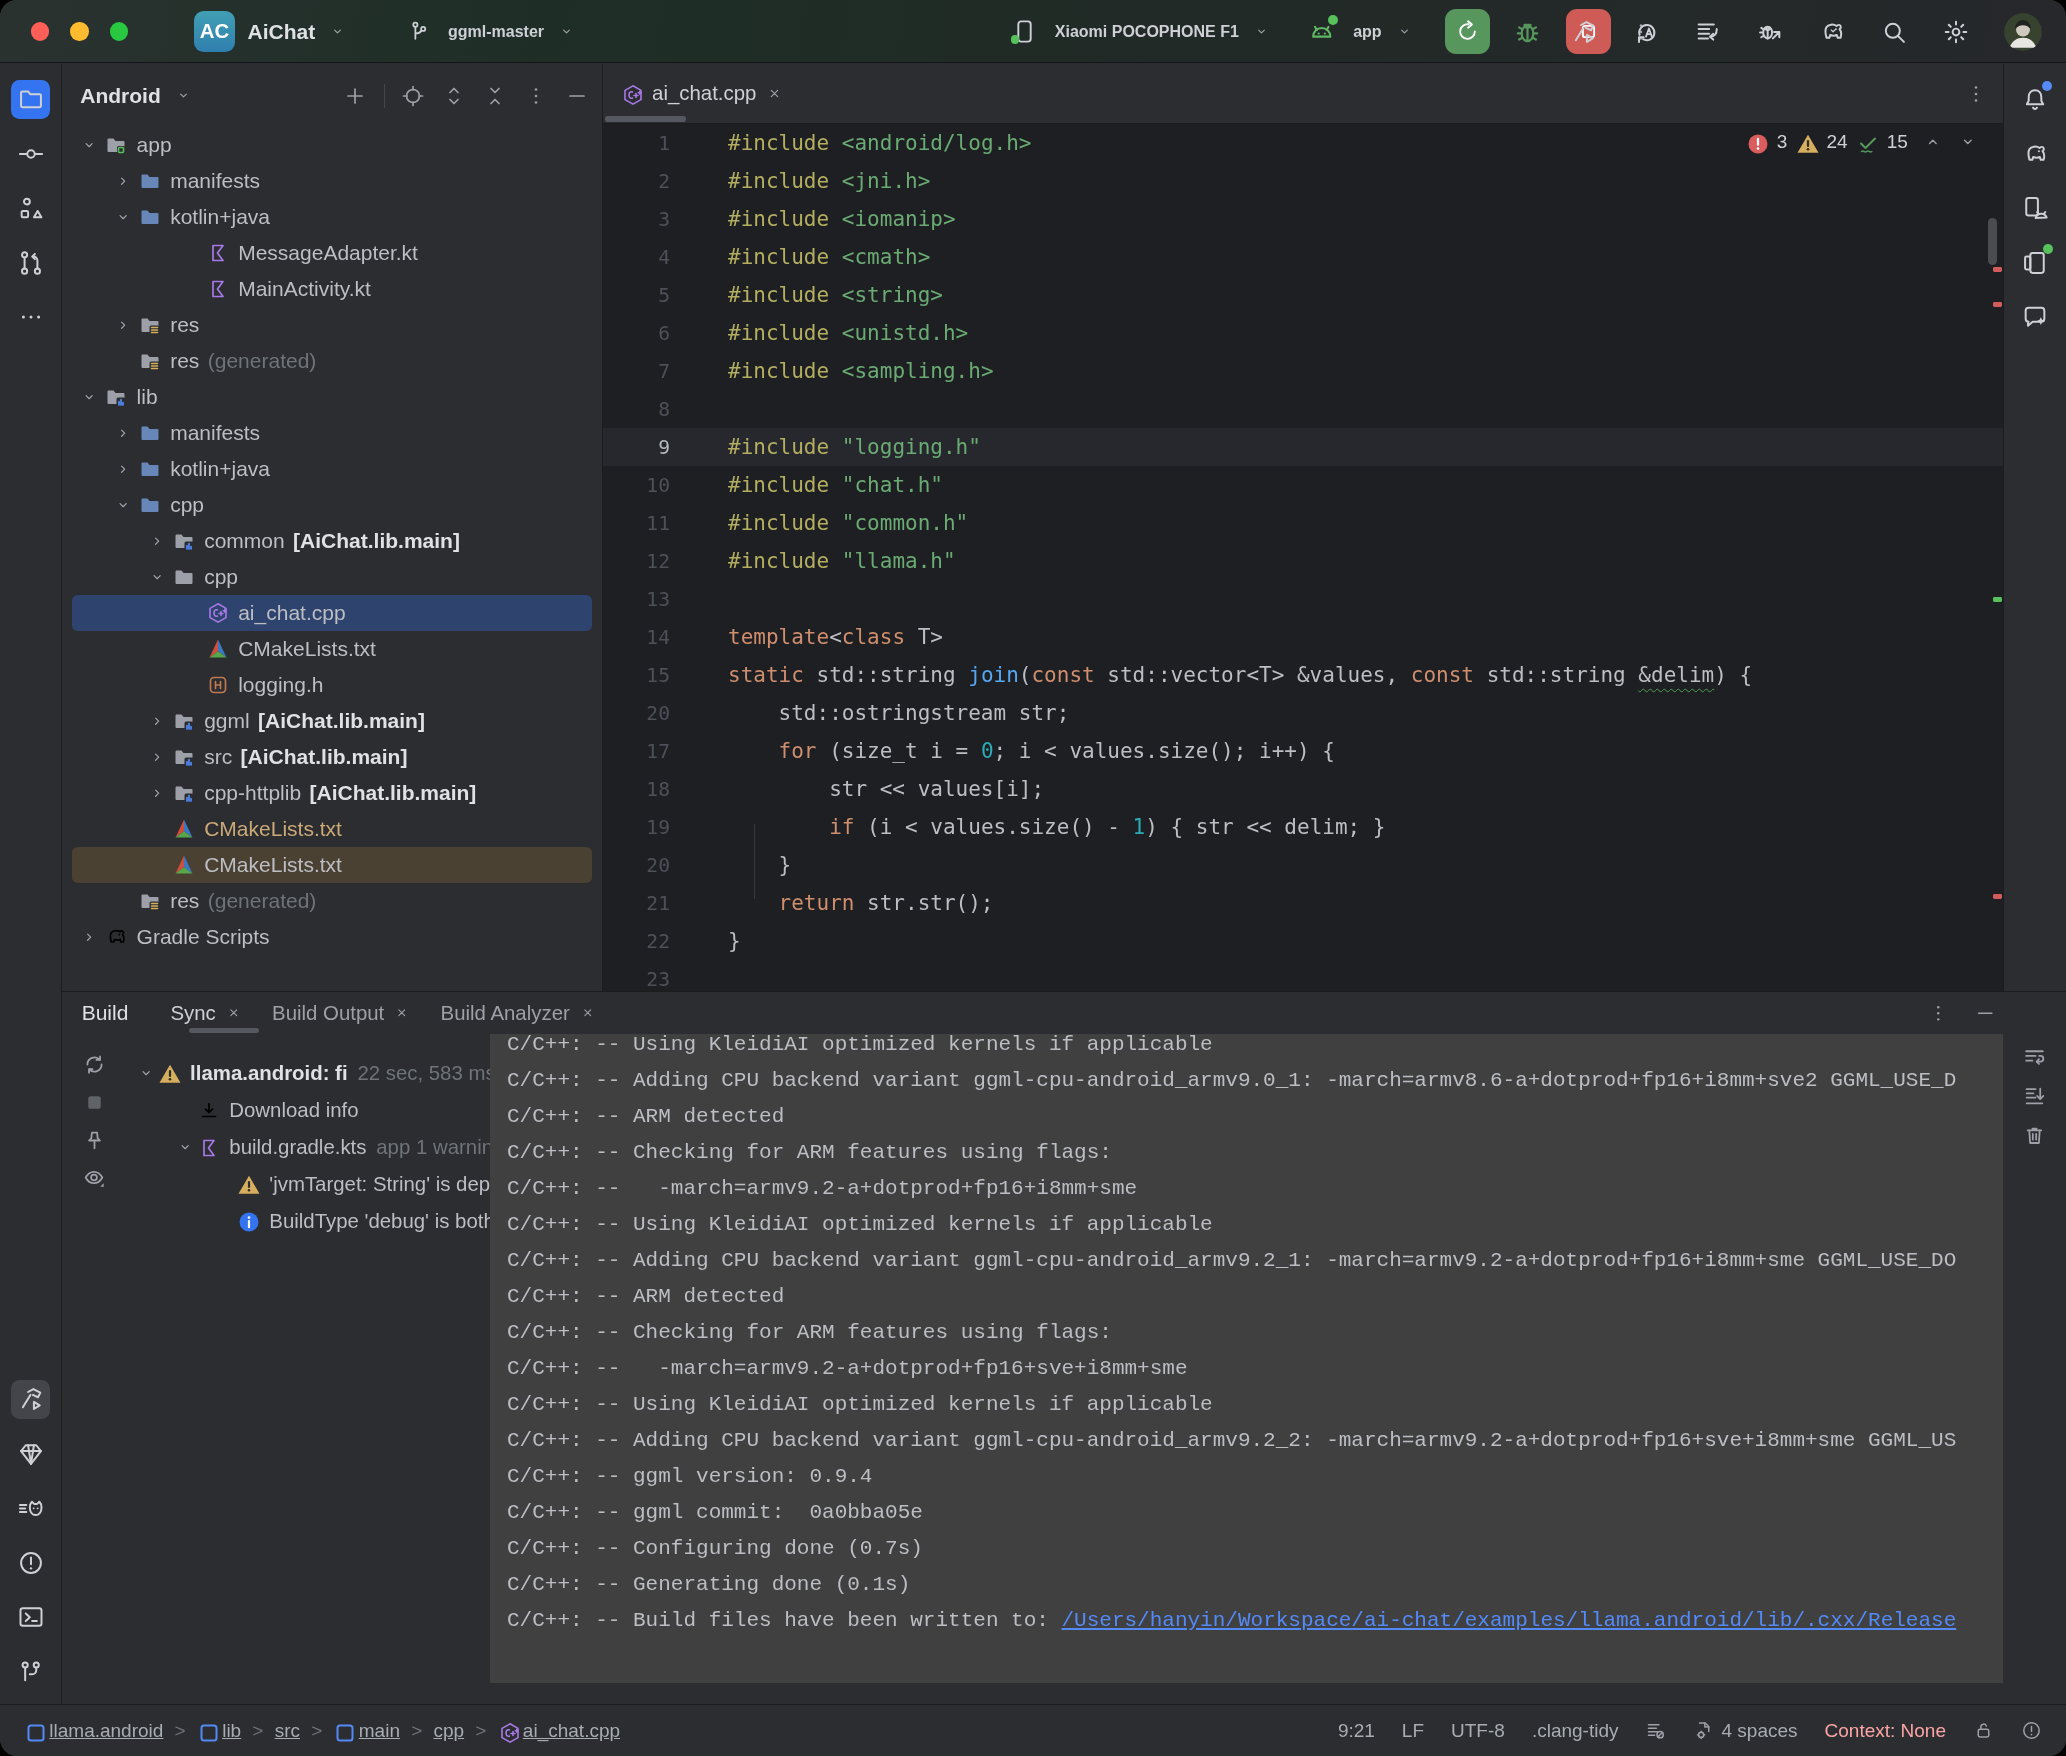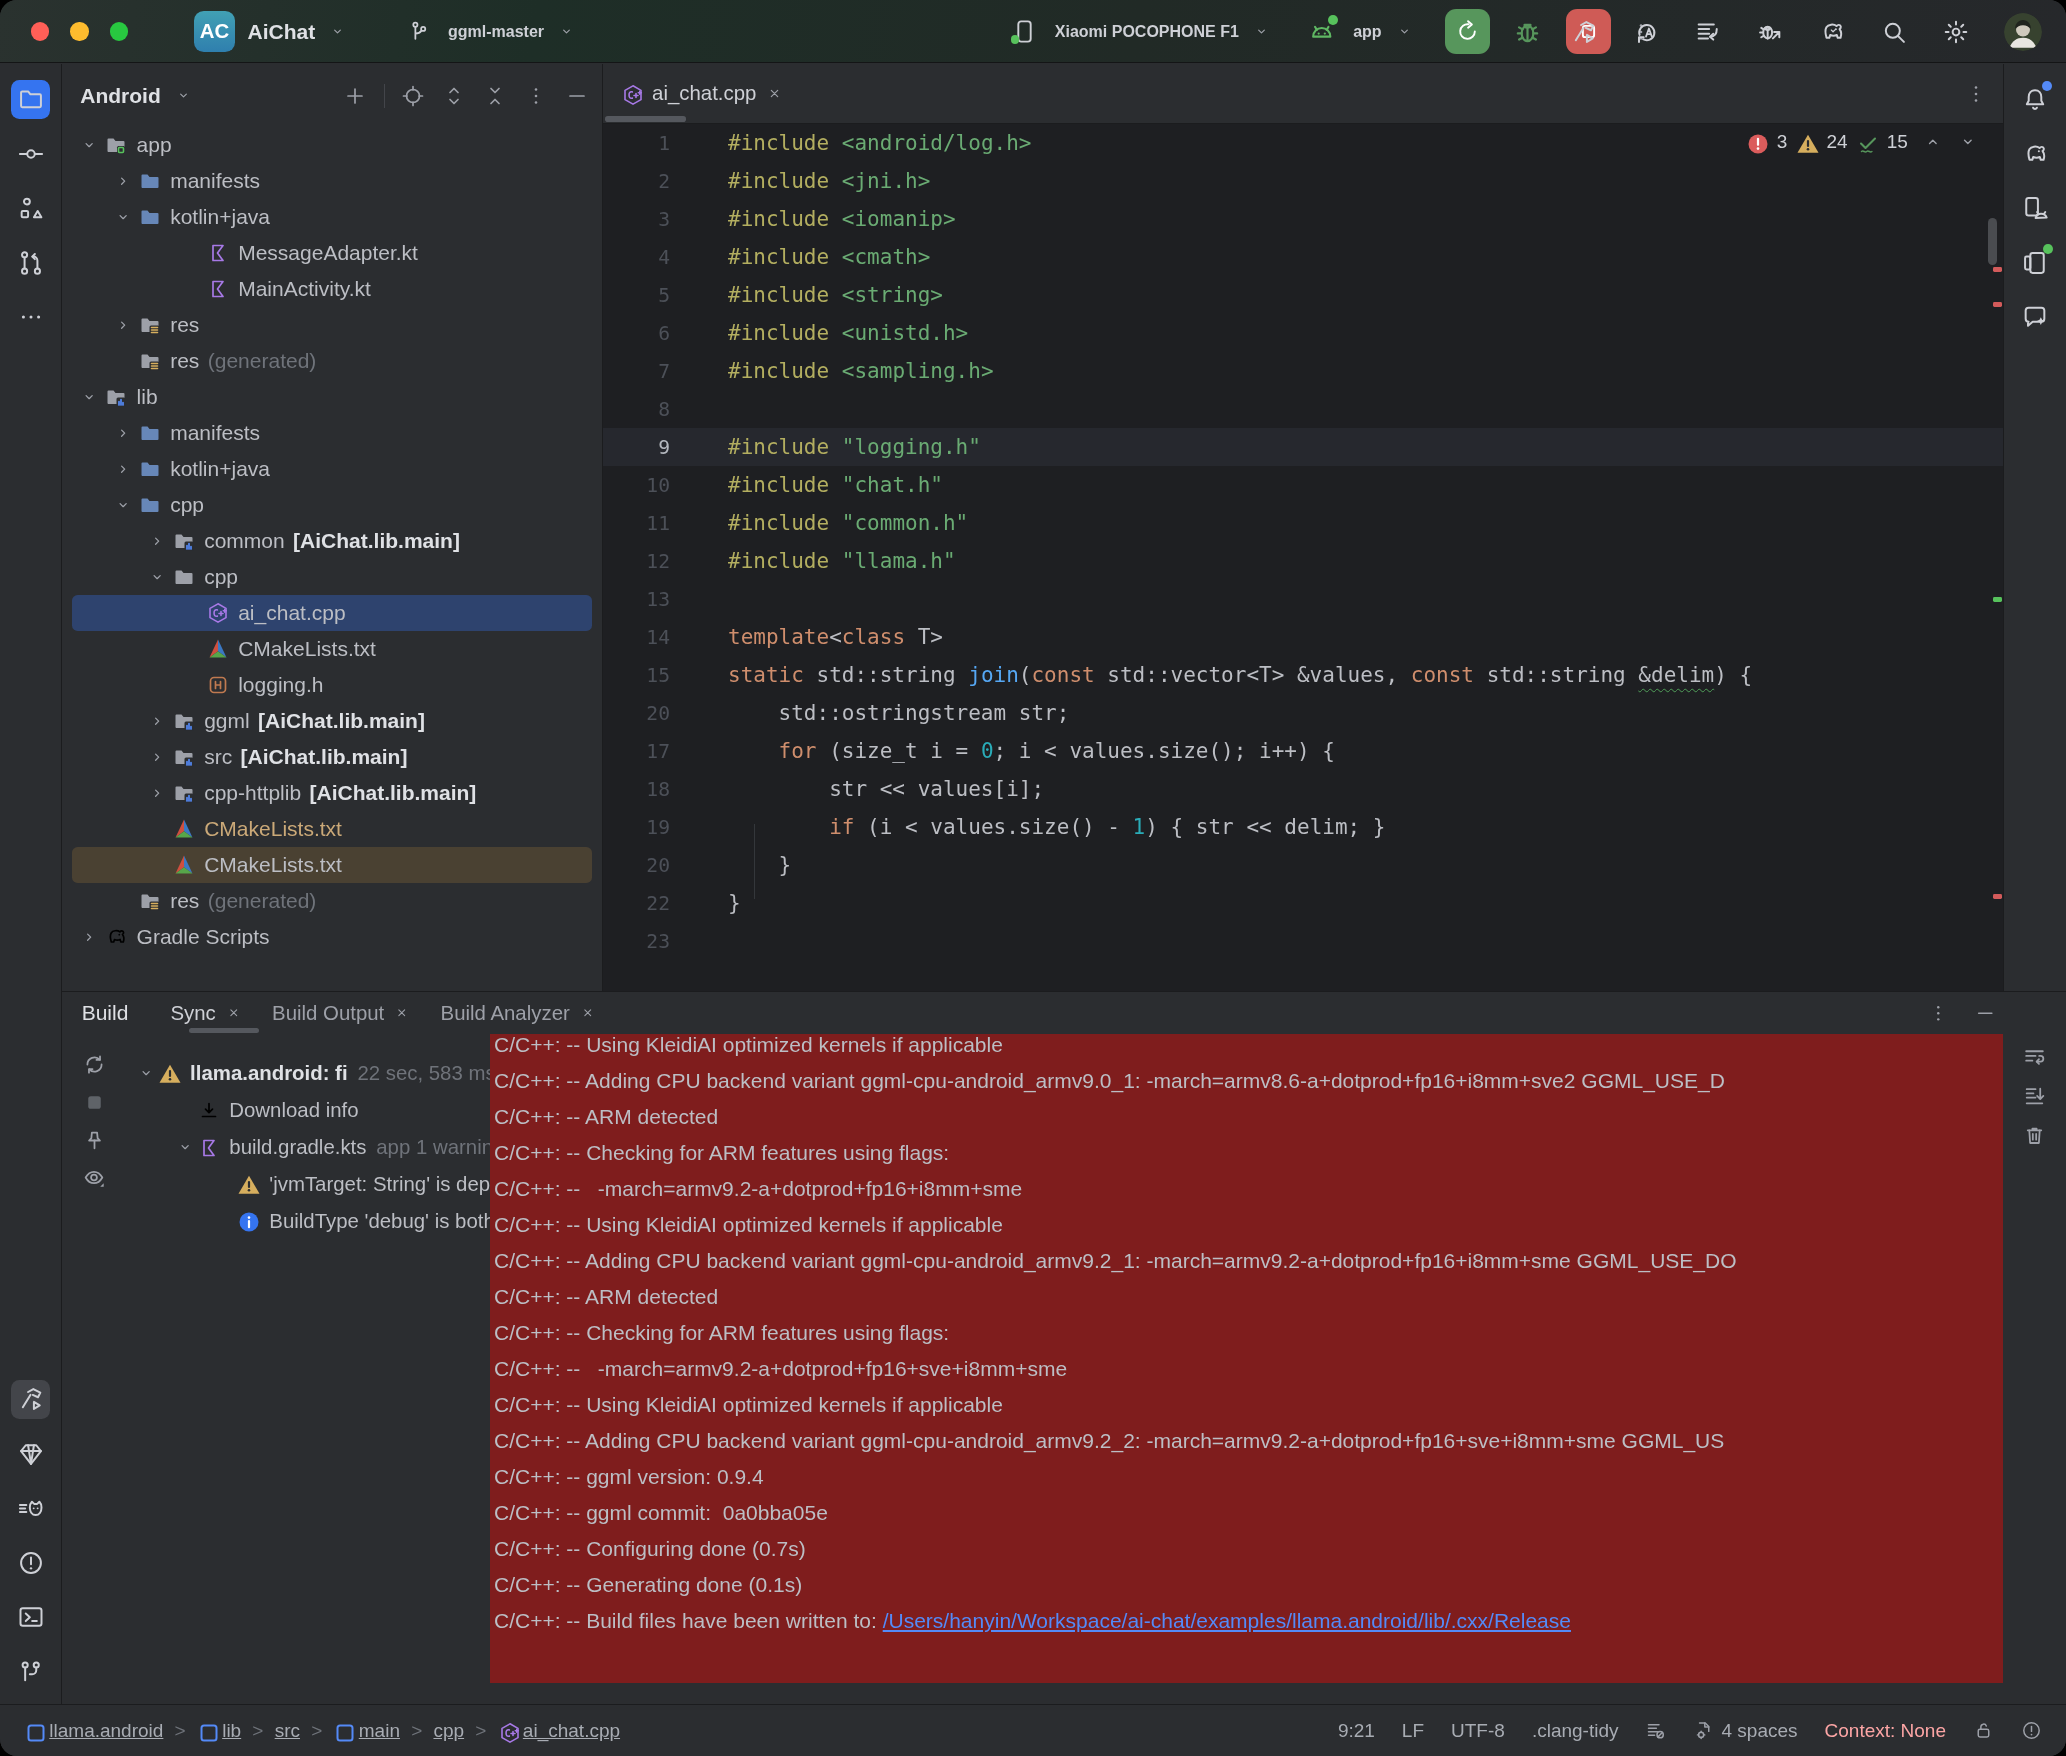--- a/index.html
+++ b/index.html
@@ -109,22 +109,22 @@
   .bcontent{flex:1;display:flex;min-height:0;}
   .btools{width:65px;flex:0 0 65px;display:flex;flex-direction:column;align-items:center;padding-top:18.3px;gap:12.7px;}
   .btools .ticon{width:25px;height:25px;color:#9da0a8;}
   .btree{width:363px;flex:0 0 363px;overflow:hidden;padding-top:21px;}
   .brow{height:37px;display:flex;align-items:center;white-space:nowrap;overflow:hidden;font-size:20.4px;}
   .brow .tchev{width:21px;flex-basis:21px;}
   .brow .tico{width:22.5px;height:22.5px;flex-basis:22.5px;margin-right:9.8px;}
   .blabel{color:#bcbec4;}
   .blabel.b{color:#dfe1e5;font-weight:700;}
   .bsuffix{color:#6f737a;margin-left:9.8px;}
-  .console{flex:1;min-width:0;background:#7f1d1d;overflow:hidden;padding-left:4px;
-    font-family:Liberation Sans, sans-serif;font-size:21px;color:#bcbec4;}
+  .console{flex:1;min-width:0;background:#404040;overflow:hidden;padding-left:17px;
+    font-family:Liberation Mono, monospace;font-size:21px;color:#bcbec4;}
   .conline{height:36px;line-height:36px;white-space:pre;overflow:hidden;}
   .conline:first-child{margin-top:-7px;}
   .lnk{color:#548af7;text-decoration:underline;}
   .contools{width:63px;flex:0 0 63px;background:#2b2d30;display:flex;flex-direction:column;
     align-items:center;padding-top:11.2px;gap:14px;}
   .contools .ticon{width:25px;height:25px;color:#9da0a8;}
 
   
   .statusbar{position:absolute;left:0;right:0;bottom:0;height:52px;background:#2b2d30;
     border-top:0.7px solid #1b1c1e;display:flex;align-items:center;padding:0 24px;
@@ -783,20 +783,21 @@
                 <div class="cline"><span class="gut">11</span><span class="ccode"><span class="tk-d">#include</span><span class="tk-t"> </span><span class="tk-s">"common.h"</span></span></div>
                 <div class="cline"><span class="gut">12</span><span class="ccode"><span class="tk-d">#include</span><span class="tk-t"> </span><span class="tk-s">"llama.h"</span></span></div>
                 <div class="cline"><span class="gut">13</span><span class="ccode"></span></div>
                 <div class="cline"><span class="gut">14</span><span class="ccode"><span class="tk-k">template</span><span class="tk-t">&lt;</span><span class="tk-k">class</span><span class="tk-t"> T&gt;</span></span></div>
                 <div class="cline"><span class="gut">15</span><span class="ccode"><span class="tk-k">static</span><span class="tk-t"> std::string </span><span class="tk-f">join</span><span class="tk-t">(</span><span class="tk-k">const</span><span class="tk-t"> std::vector&lt;T&gt; &amp;values, </span><span class="tk-k">const</span><span class="tk-t"> std::string </span><span class="tk-w">&amp;delim</span><span class="tk-t">) {</span></span></div>
                 <div class="cline"><span class="gut">20</span><span class="ccode"><span class="tk-t">    std::ostringstream str;</span></span></div>
                 <div class="cline"><span class="gut">17</span><span class="ccode"><span class="tk-t">    </span><span class="tk-k">for</span><span class="tk-t"> (size_t i = </span><span class="tk-n">0</span><span class="tk-t">; i &lt; values.size(); i++) {</span></span></div>
                 <div class="cline"><span class="gut">18</span><span class="ccode"><span class="tk-t">        str &lt;&lt; values[i];</span></span></div>
                 <div class="cline"><span class="gut">19</span><span class="ccode"><span class="tk-t">        </span><span class="tk-k">if</span><span class="tk-t"> (i &lt; values.size() - </span><span class="tk-n">1</span><span class="tk-t">) { str &lt;&lt; delim; }</span></span></div>
                 <div class="cline"><span class="gut">20</span><span class="ccode"><span class="tk-t">    }</span></span></div>
+                <div class="cline"><span class="gut">21</span><span class="ccode"><span class="tk-t">    </span><span class="tk-k">return</span><span class="tk-t"> str.str();</span></span></div>
                 <div class="cline"><span class="gut">22</span><span class="ccode"><span class="tk-t">}</span></span></div>
                 <div class="cline"><span class="gut">23</span><span class="ccode"></span></div>
               </div>
             <div class="iguide"></div>
             <div class="inspect">
               <span class="tico" id="insErrIc">
                   <svg viewBox="0 0 24 24">
                     <circle cx="12" cy="12" r="9.5" fill="#db5c5c"></circle>
                     <path d="M12 6.8v6" stroke="#fff" stroke-width="2.2" stroke-linecap="round"></path>
                     <circle cx="12" cy="16.6" r="1.3" fill="#fff"></circle>

